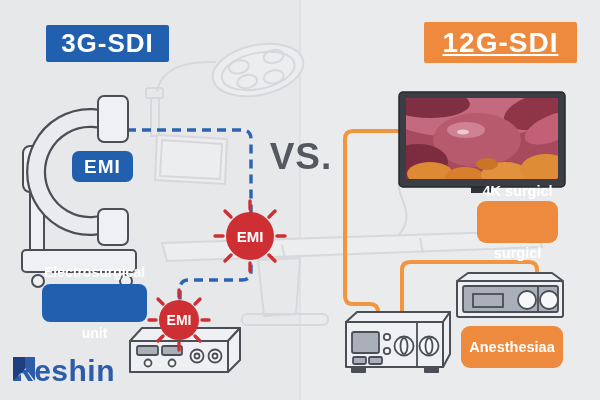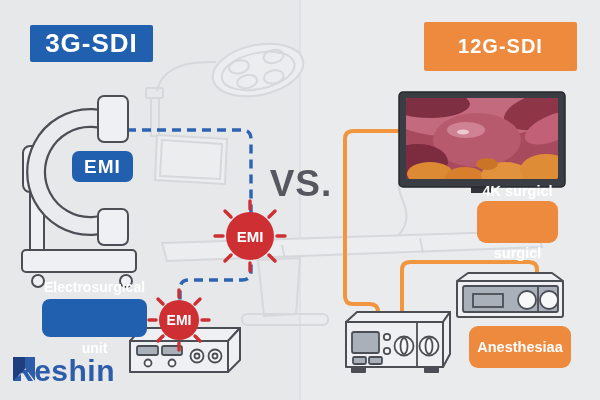--- a/index.html
+++ b/index.html
@@ -5,30 +5,30 @@
   html,body{margin:0;padding:0;background:#c9cbce;}
   .stage{
     position:relative;width:600px;height:400px;overflow:hidden;
     background:#e8e9eb;font-family:"Liberation Sans",sans-serif;
     -webkit-font-smoothing:antialiased;
   }
   .stage svg{position:absolute;left:0;top:0;}
   .overlay{position:absolute;display:flex;align-items:center;justify-content:center;
     color:#fff;font-weight:bold;text-align:center;}
   .badge-big{border-radius:2px;letter-spacing:1px;}
-  #badge-3g{left:30px;top:25px;width:123px;height:37px;background:var(--blue,#2160ae);font-size:26px;}
-  #badge-12g{left:424px;top:22px;width:153px;height:49px;background:var(--orange,#ee8a3e);font-size:20px;}
-  #versus{left:270px;top:166px;width:62px;height:36px;background:none;
+  #badge-3g{left:46px;top:25px;width:123px;height:37px;background:var(--blue,#2160ae);font-size:26px;}
+  #badge-12g{left:424px;top:22px;width:153px;height:41px;background:var(--orange,#ee8a3e);font-size:28px;text-decoration:underline;}
+  #versus{left:270px;top:139px;width:62px;height:36px;background:none;
     color:var(--versus,#55585e);font-size:37px;font-weight:800;letter-spacing:1px;}
   #emi-chip{left:72px;top:151px;width:61px;height:31px;background:var(--blue,#2160ae);
     border-radius:7px;font-size:19px;letter-spacing:1px;}
   .pill{flex-direction:column;line-height:1.25;font-size:14px;gap:44px;}
-  #esu-label{left:42px;top:299px;width:105px;height:38px;background:var(--blue,#2160ae);border-radius:8px;}
+  #esu-label{left:42px;top:284px;width:105px;height:38px;background:var(--blue,#2160ae);border-radius:8px;}
   #disp-label{left:477px;top:201px;width:81px;height:42px;background:var(--orange,#ee8a3e);border-radius:9px;font-size:14.5px;}
-  #ana-label{left:461px;top:326px;width:102px;height:42px;background:var(--orange,#ee8a3e);border-radius:9px;font-size:14.5px;margin-left:8px;}
+  #ana-label{left:461px;top:326px;width:102px;height:42px;background:var(--orange,#ee8a3e);border-radius:9px;font-size:14.5px;}
   .burst-text{background:none;font-weight:bold;color:#fff;}
   #burst1-text{left:226px;top:227px;width:48px;height:18px;font-size:15px;}
   #burst2-text{left:155px;top:312px;width:48px;height:16px;font-size:14px;}
   #logo{position:absolute;left:12px;top:356px;display:flex;align-items:center;gap:6px;}
   #logo .brand{color:var(--brand,#2d5ca9);font-size:30px;font-weight:bold;letter-spacing:0.5px;line-height:1;}
   
   .bgline{stroke:#d6d8db;stroke-width:2;fill:none;}
   .bgfill{stroke:#d6d8db;stroke-width:2;fill:#ecedef;}
   .dev{fill:#eef0f3;stroke:#4b4e54;stroke-width:2;stroke-linejoin:round;}
   .devdark{fill:#aab0ba;stroke:#4b4e54;stroke-width:1.8;stroke-linejoin:round;}

